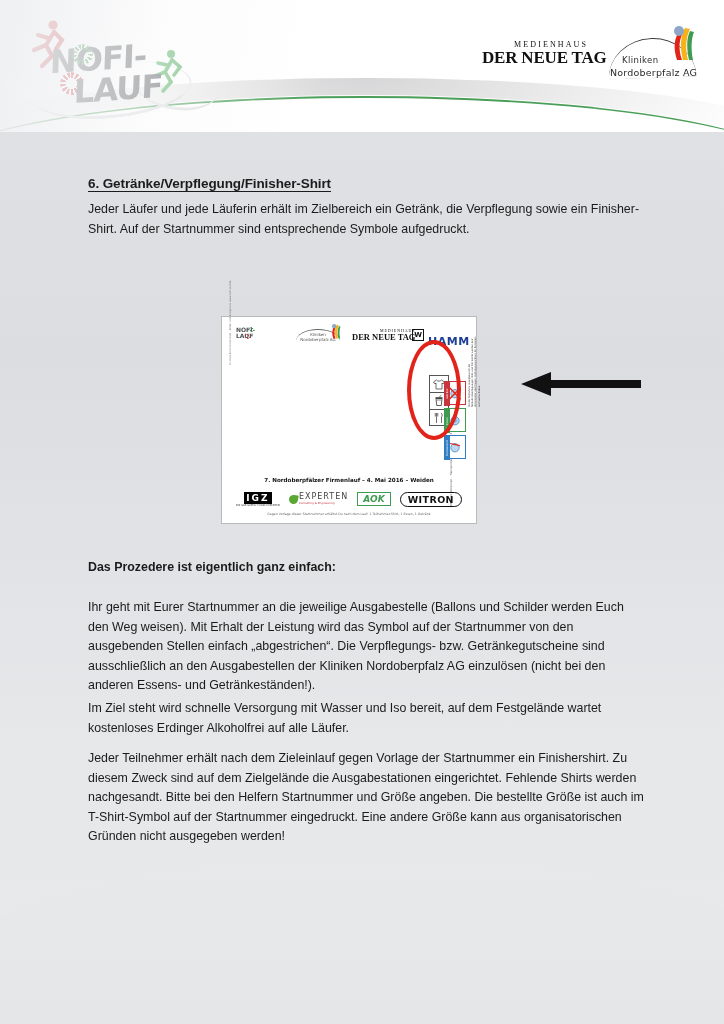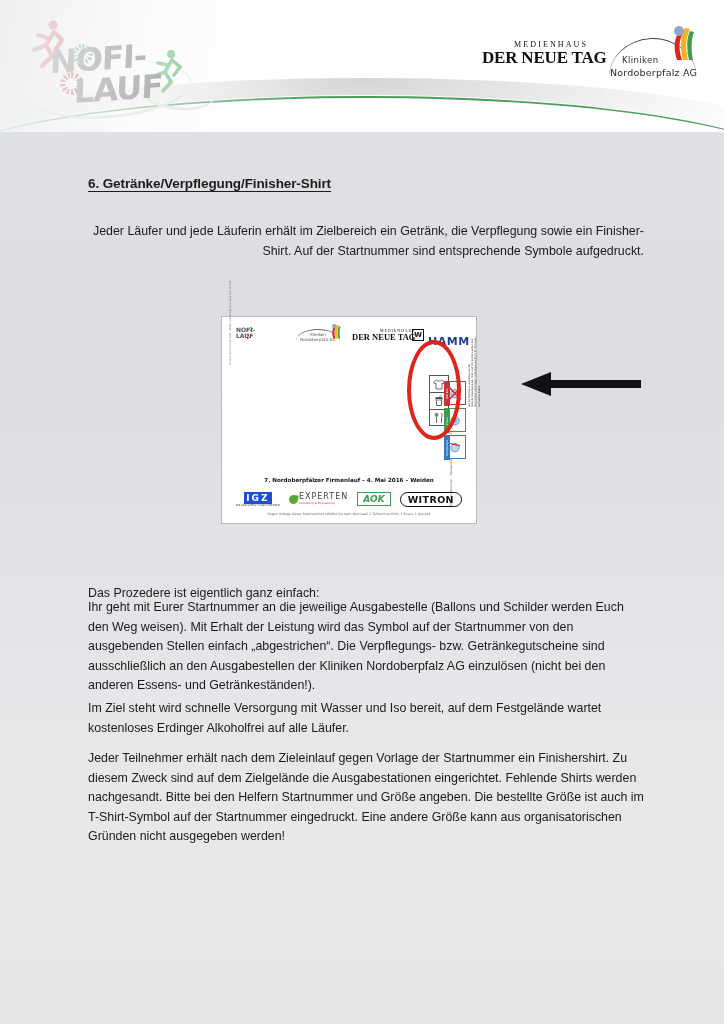--- a/index.html
+++ b/index.html
@@ -123,22 +123,22 @@
     position:absolute; left:88px; top:44px;
     margin:0; font-size:13.5px; font-weight:bold; color:#1c1c1c;
     text-decoration:underline; text-underline-offset:3px;
     font-family:"Liberation Sans", sans-serif; letter-spacing:-0.1px;
   }
   .para {
     position:absolute; left:88px; width:556px;
     font-size:12.4px; line-height:19.5px; color:#1b1b1b;
     font-family:"Liberation Sans", sans-serif;
   }
-  .p-intro { top:90px;text-align:right; }
-  .p-proz  { top:452px; }
+  .p-intro { top:68px; }
+  .p-proz  { top:426px;font-weight:bold; }
   .p-main  { top:466px; }
   .p-ziel  { top:567px; }
   .p-shirt { top:617px; }
 
   
   .bib-wrap { position:absolute; left:221px; top:184px; width:256px; height:208px; }
   .bib {
     position:absolute; inset:0; background:#fff;
     border:1px solid #b9babc;
   }
@@ -232,21 +232,21 @@
     font-family:"DejaVu Sans", sans-serif;
   }
   .bib-sponsors {
     position:absolute; left:10px; right:10px; top:168px; height:20px;
     display:flex; align-items:center; justify-content:space-between;
   }
   .sp-igz {
     display:flex; flex-direction:column; align-items:center;
   }
   .sp-igz .box {
-    background:#1d4ed8; color:#fff; font-weight:bold; font-size:9px;
+    background:#000000; color:#fff; font-weight:bold; font-size:9px;
     font-family:"DejaVu Sans",sans-serif; padding:0 2px; letter-spacing:2px;
     line-height:12px;
   }
   .sp-igz .sub { font-size:2.6px; color:#333; font-family:"DejaVu Sans",sans-serif; }
   .sp-triacos { display:flex; align-items:center; }
   .sp-triacos .leaf {
     width:9px;height:9px;border-radius:50% 0 50% 50%;background:#5aa832;
     transform:rotate(10deg); margin-right:1px;
   }
   .sp-triacos .tx { font-size:8px; letter-spacing:1px; color:#444;

